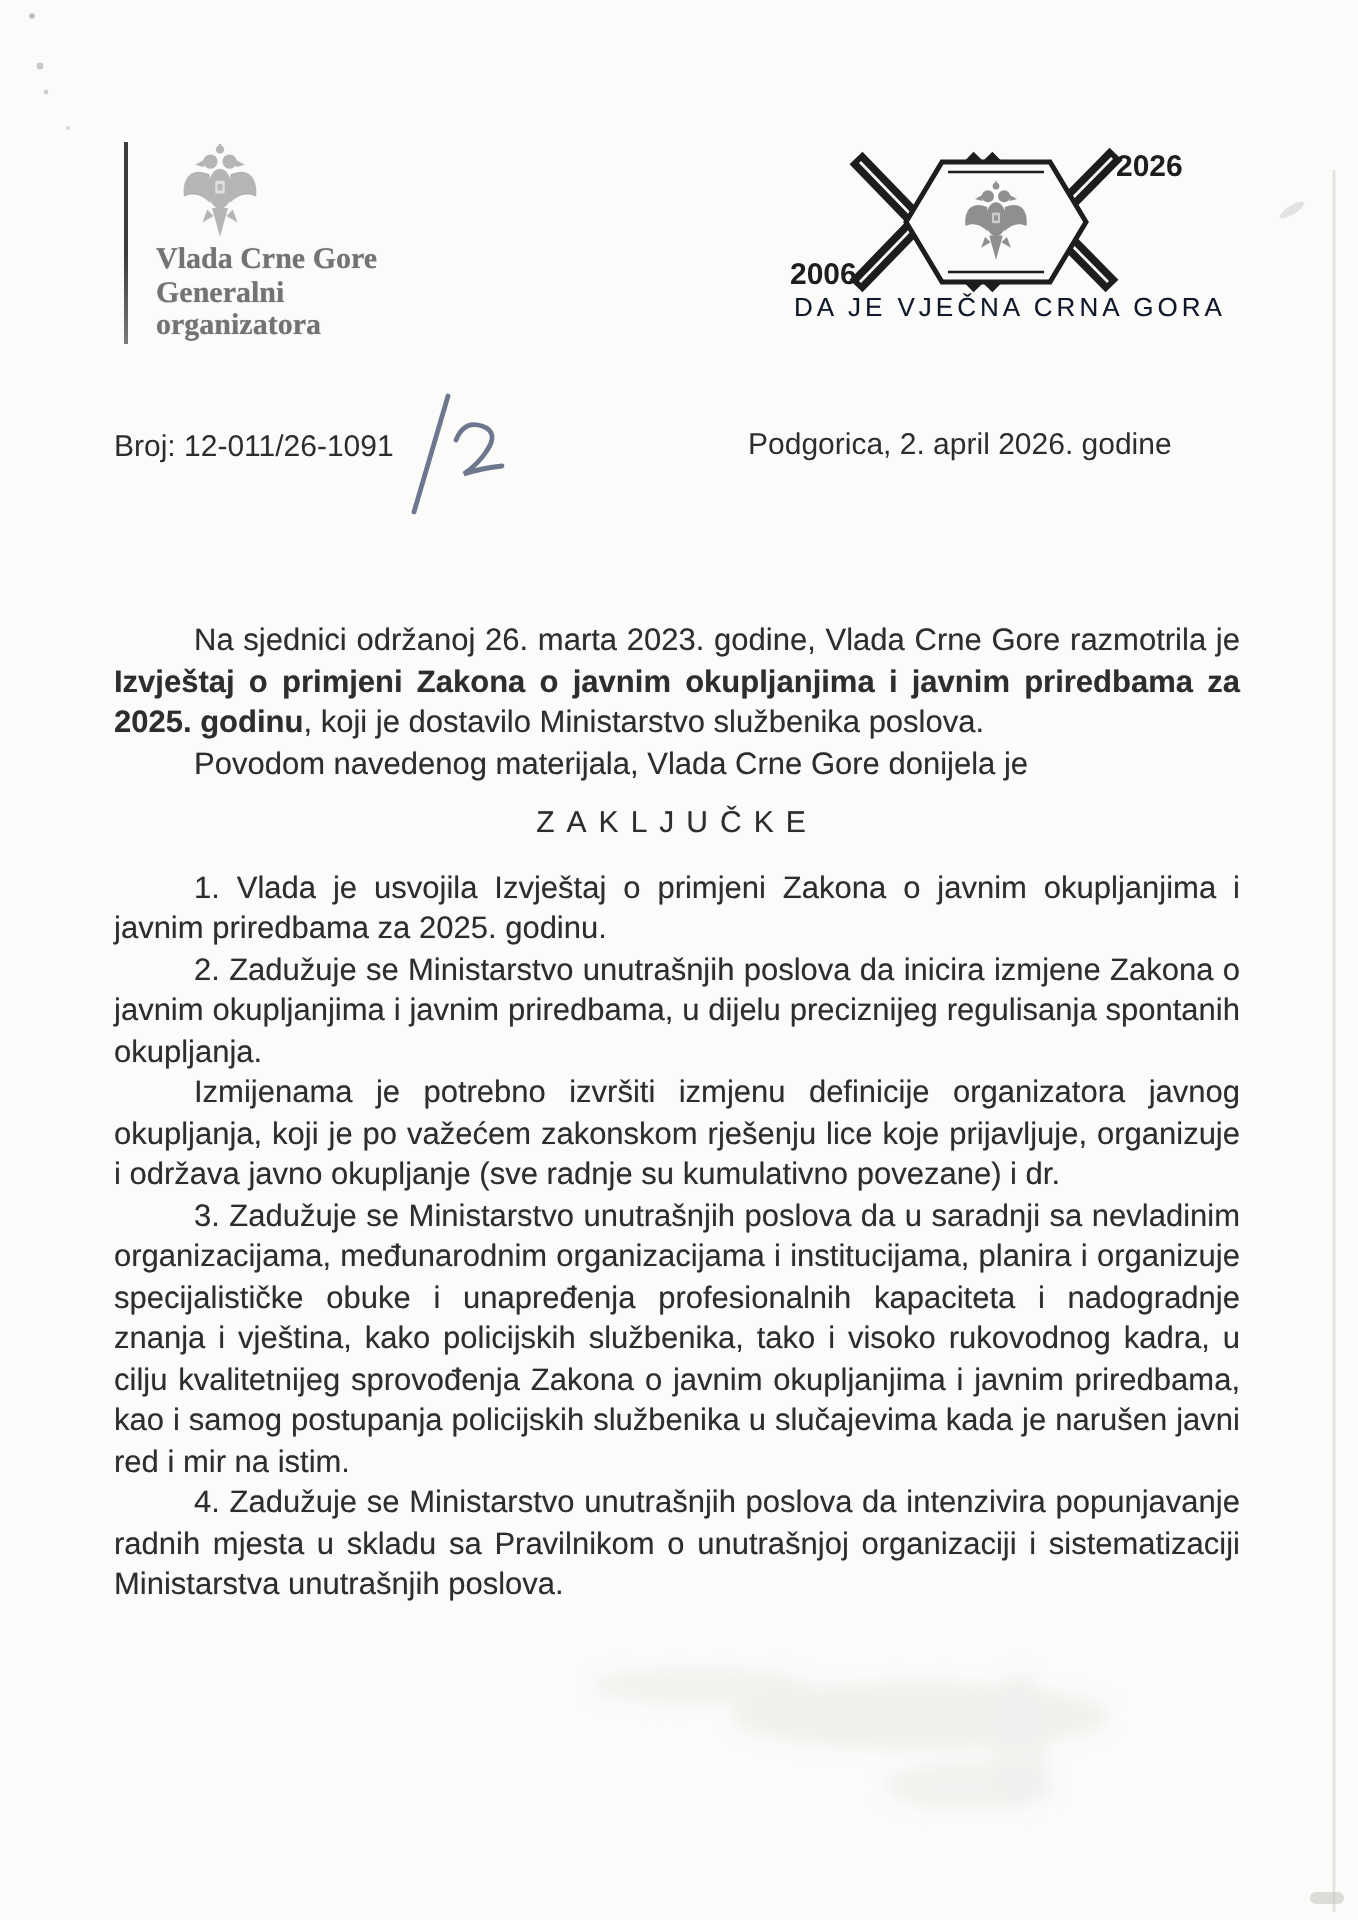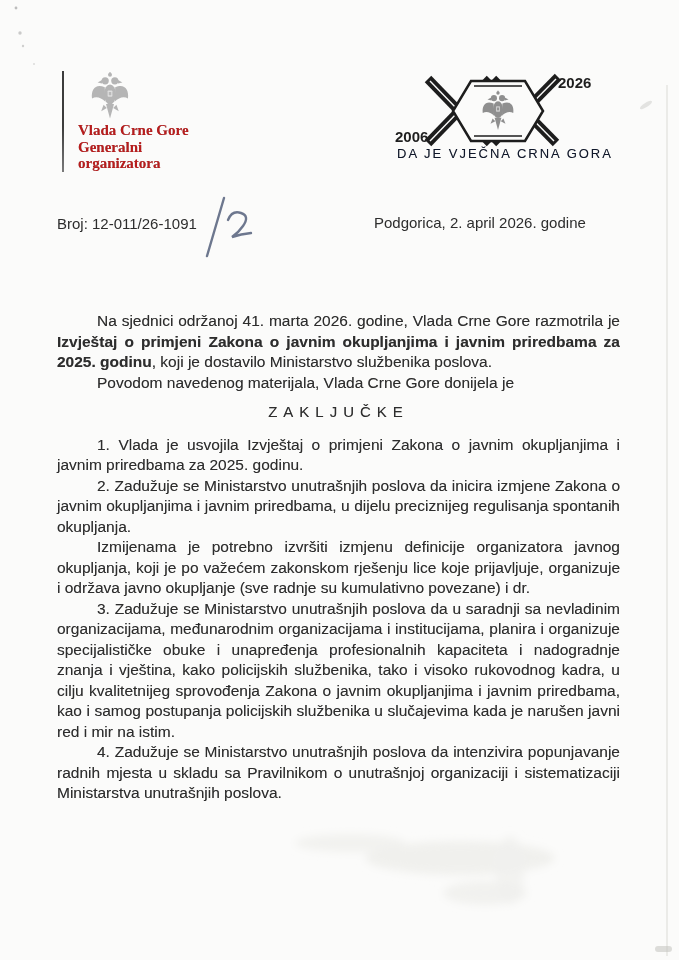--- a/index.html
+++ b/index.html
@@ -13,21 +13,21 @@
   }
   
   .hdr-line{
     position:absolute;left:62px;top:71px;width:2px;height:101px;
     background:linear-gradient(#3c3c3c 0 55%,#7a7a7a);
   }
   .hdr-emblem{position:absolute;left:90px;top:71px;width:40px;height:50px;color:#b5b5b5;}
   .org-block{
     position:absolute;left:78px;top:122px;
     font-family:"Liberation Serif","DejaVu Serif",serif;
-    font-weight:bold;font-size:15px;line-height:16.5px;color:#b91c1c;
+    font-weight:bold;font-size:15px;line-height:16.5px;color:#737373;
     text-shadow:0 0 .5px rgba(60,60,60,.45);
   }
   
   .logo-svg{position:absolute;left:395px;top:72px;width:205px;height:92px;}
   .logo-year{font-family:"Liberation Sans","DejaVu Sans",sans-serif;font-weight:bold;font-size:15px;fill:#1e1e1e;}
   .logo-tagline{
     position:absolute;left:397px;top:146px;
     font-size:13px;letter-spacing:2px;color:#0f172a;
     text-shadow:0 0 .4px rgba(70,70,70,.4);
   }
@@ -119,21 +119,21 @@
   <svg class="handwriting" viewBox="0 0 64 68">
     <g fill="none" stroke="#55617c" stroke-width="2.4" stroke-linecap="round" opacity="0.85">
       <path d="M26 4 L9 62"></path>
       <path d="M30 26 q 4 -10 13 -7 q 9 3 2 13 q -4 6 -11 11 q 9 -3 19 -4"></path>
     </g>
   </svg>
 
   <div class="place-date">Podgorica, 2. april 2026. godine</div>
 
   <div class="body-block">
-    <p class="para"><span>Na sjednici održanoj 41. marta 2026. godine, Vlada Crne Gore razmotrila je </span><b>Izvještaj o primjeni Zakona o javnim okupljanjima i javnim priredbama za 2025. godinu</b><span>, koji je dostavilo Ministarstvo službenika poslova.</span></p>
+    <p class="para"><span>Na sjednici održanoj 26. marta 2023. godine, Vlada Crne Gore razmotrila je </span><b>Izvještaj o primjeni Zakona o javnim okupljanjima i javnim priredbama za 2025. godinu</b><span>, koji je dostavilo Ministarstvo službenika poslova.</span></p>
     <p class="para">Povodom navedenog materijala, Vlada Crne Gore donijela je</p>
     <p class="heading">ZAKLJUČKE</p>
     <p class="para">1. Vlada je usvojila Izvještaj o primjeni Zakona o javnim okupljanjima i javnim priredbama za 2025. godinu.</p>
     <p class="para">2. Zadužuje se Ministarstvo unutrašnjih poslova da inicira izmjene Zakona o javnim okupljanjima i javnim priredbama, u dijelu preciznijeg regulisanja spontanih okupljanja.</p>
     <p class="para">Izmijenama je potrebno izvršiti izmjenu definicije organizatora javnog okupljanja, koji je po važećem zakonskom rješenju lice koje prijavljuje, organizuje i održava javno okupljanje (sve radnje su kumulativno povezane) i dr.</p>
     <p class="para">3. Zadužuje se Ministarstvo unutrašnjih poslova da u saradnji sa nevladinim organizacijama, međunarodnim organizacijama i institucijama, planira i organizuje specijalističke obuke i unapređenja profesionalnih kapaciteta i nadogradnje znanja i vještina, kako policijskih službenika, tako i visoko rukovodnog kadra, u cilju kvalitetnijeg sprovođenja Zakona o javnim okupljanjima i javnim priredbama, kao i samog postupanja policijskih službenika u slučajevima kada je narušen javni red i mir na istim.</p>
     <p class="para">4. Zadužuje se Ministarstvo unutrašnjih poslova da intenzivira popunjavanje radnih mjesta u skladu sa Pravilnikom o unutrašnjoj organizaciji i sistematizaciji Ministarstva unutrašnjih poslova.</p>
   </div>
 
   <svg class="artifacts" width="679" height="960">

